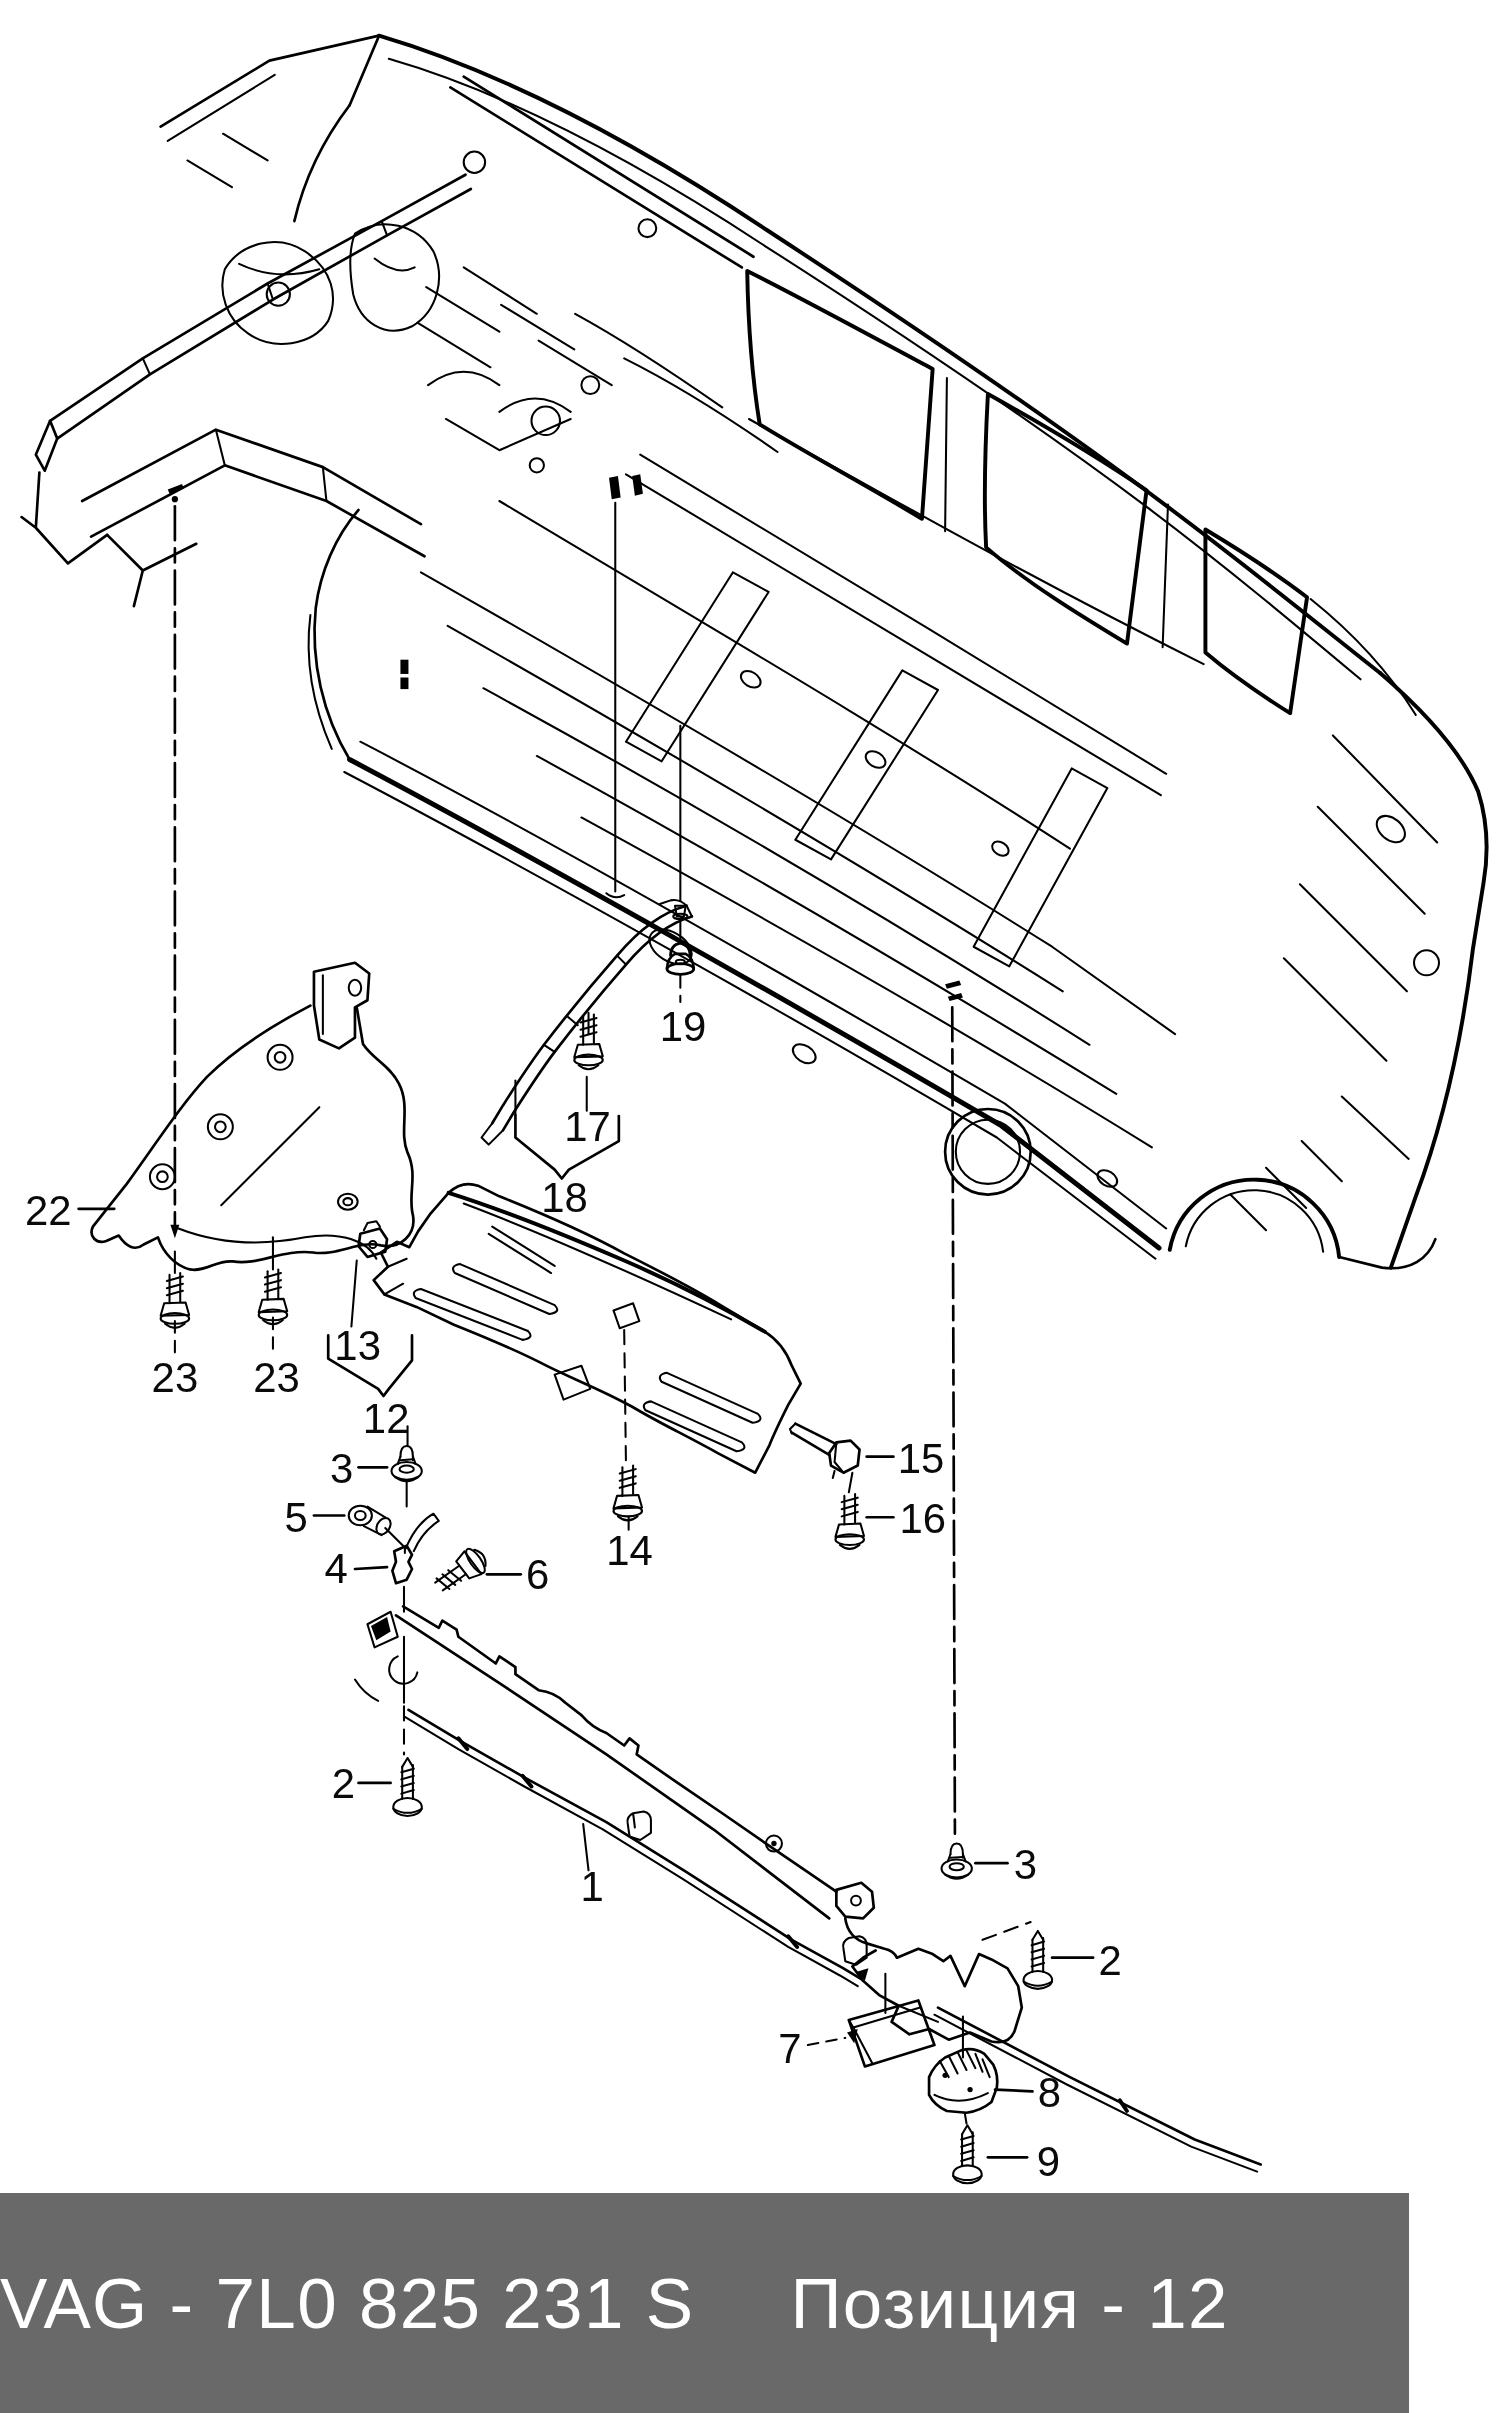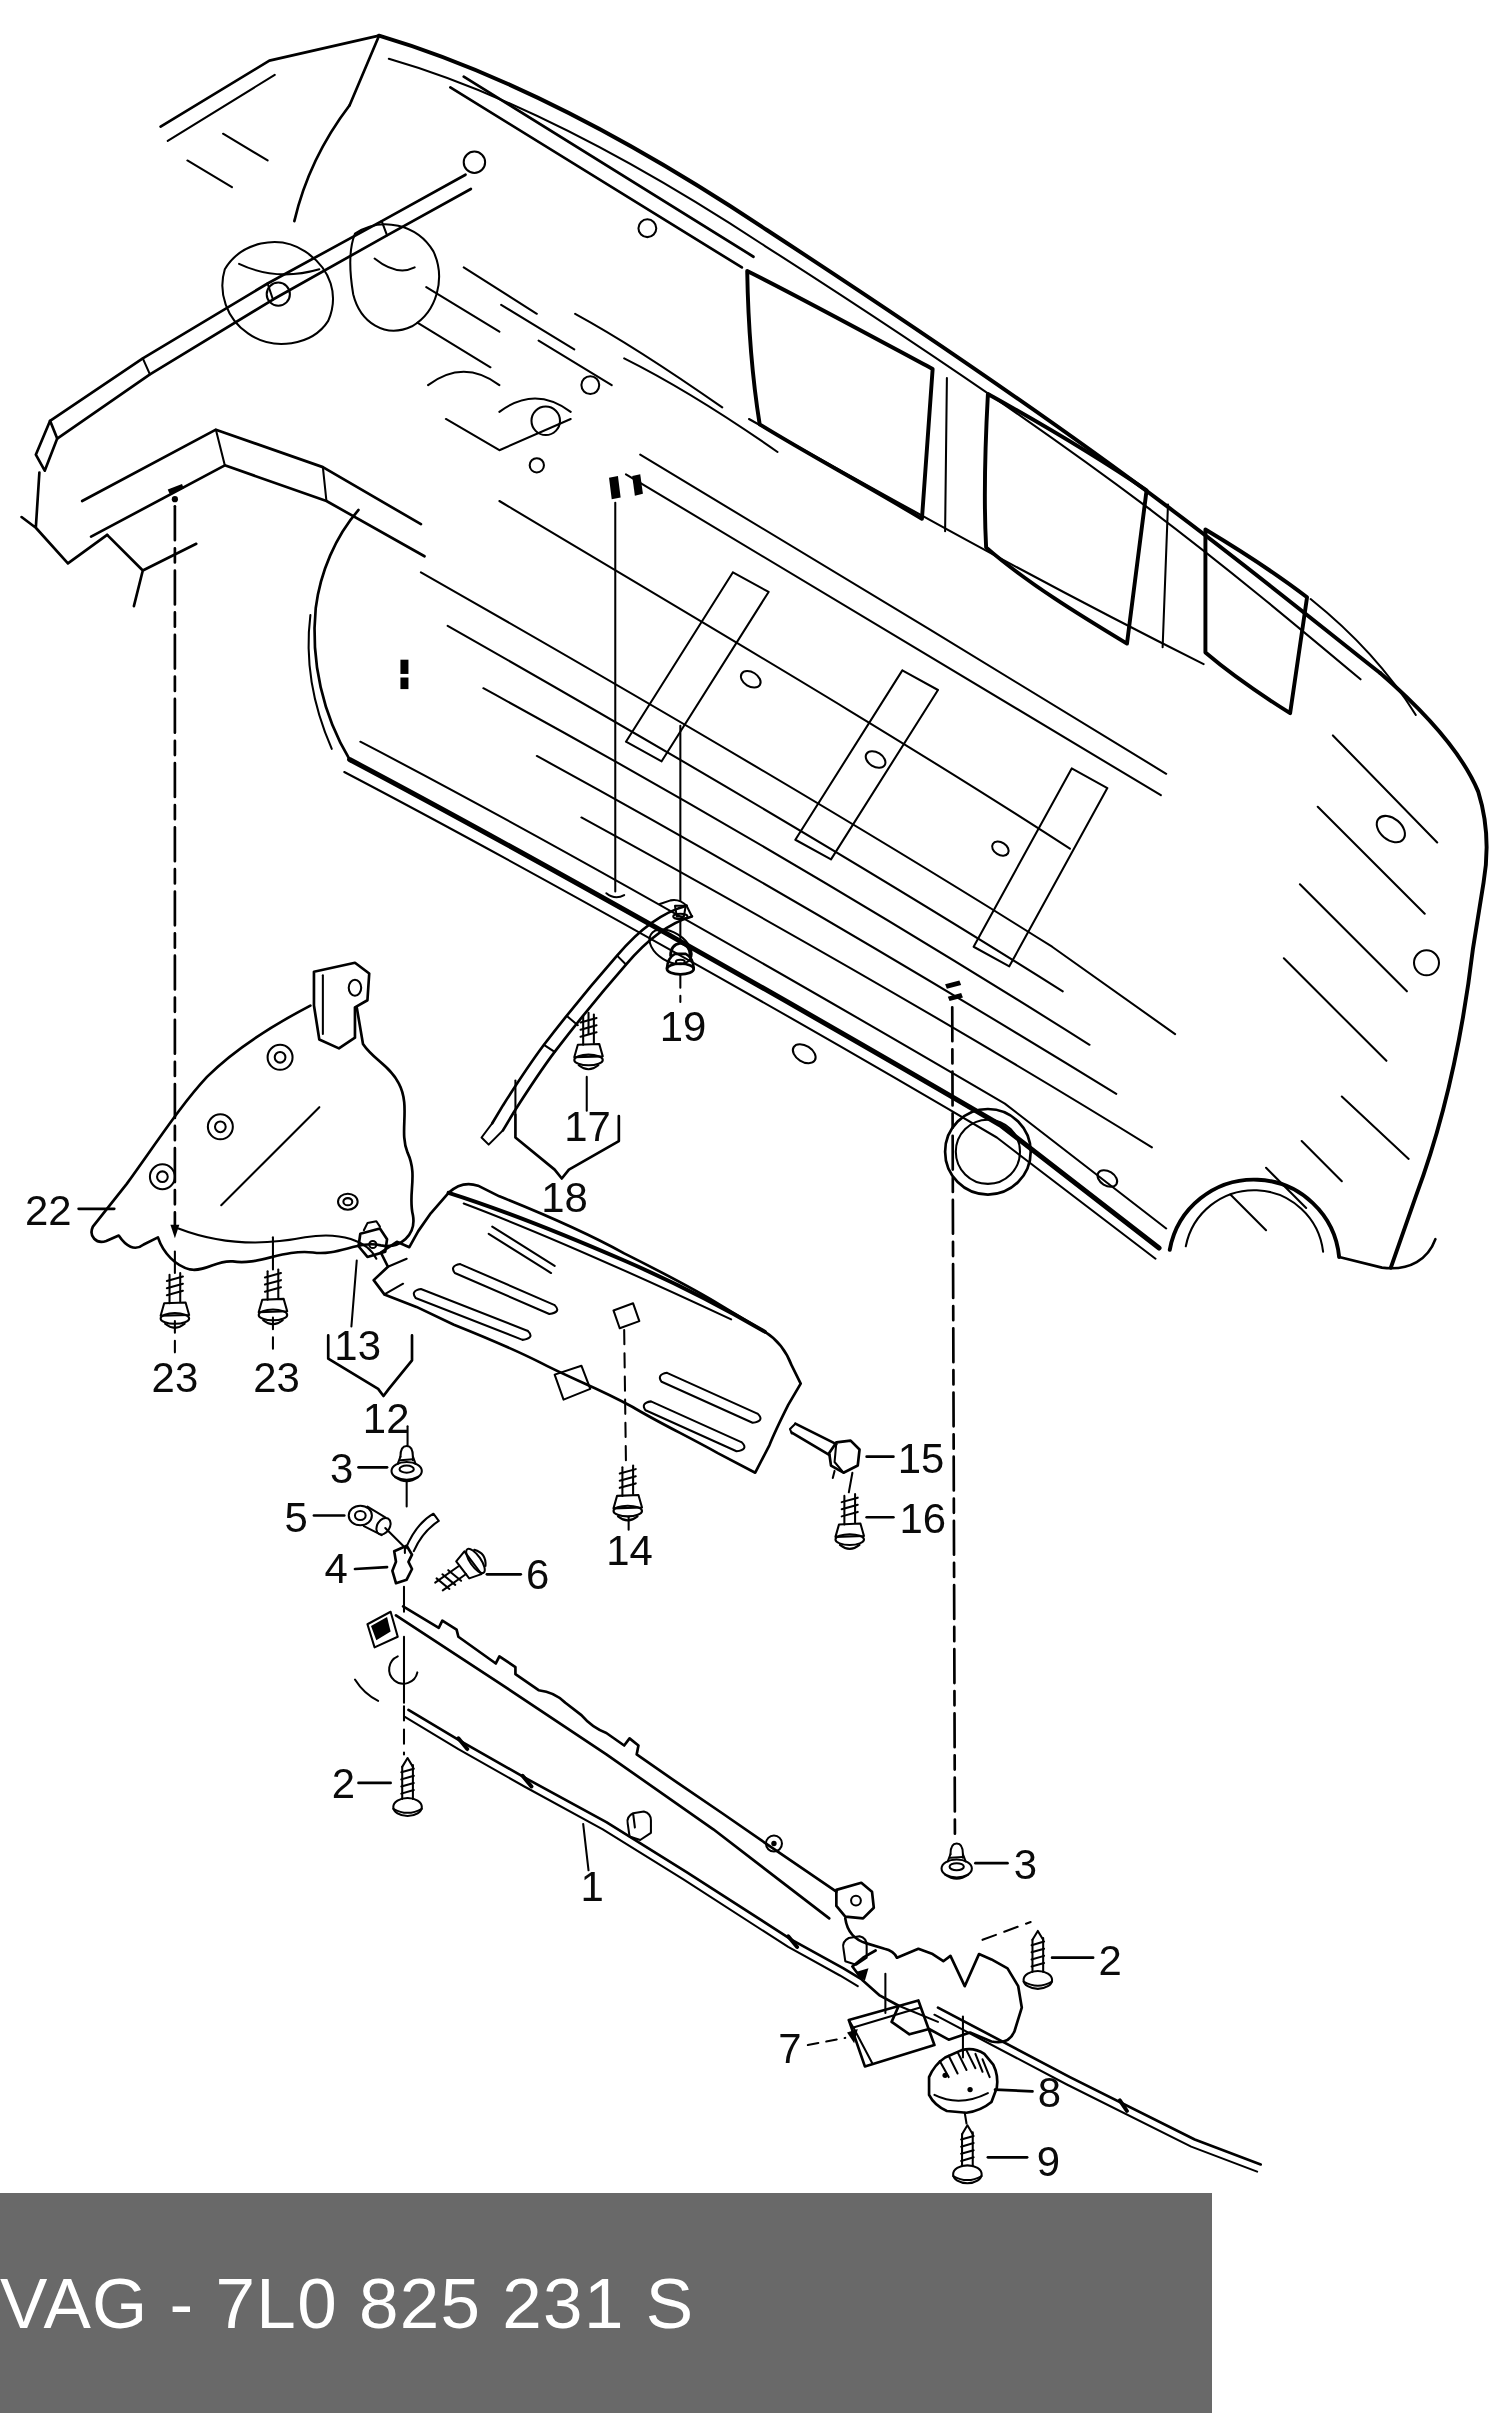--- a/index.html
+++ b/index.html
@@ -7,21 +7,21 @@
         font-family:"Liberation Sans",sans-serif;}
   svg.diagram{position:absolute;left:0;top:0;}
   svg .st, svg path, svg line, svg polyline, svg circle, svg ellipse, svg rect{
       stroke:#000;fill:none;stroke-width:3;stroke-linecap:round;stroke-linejoin:round;}
   svg .w2{stroke-width:2.3}
   svg .thick{stroke-width:4.4}
   svg .xthick{stroke-width:5.6}
   svg .fillb{fill:#000;stroke:none;}
   svg text{stroke:none;fill:#0a0a0a;font-family:"Liberation Sans",sans-serif;
            font-size:47px;text-anchor:middle;}
-  .footer{position:absolute;left:0;top:2193px;width:1212px;height:220px;
+  .footer{position:absolute;left:0;top:2193px;width:1409px;height:220px;
           display:flex;align-items:center;justify-content:flex-start;column-gap:96px;
           background:#696969;color:#ffffff;font-size:71px;letter-spacing:1.3px;white-space:nowrap;}
 </style>
 </head>
 <body>
 
 <div class="page">
 
 <svg class="diagram" width="1506" height="2193" viewBox="0 0 1689 2460">
 
@@ -356,16 +356,17 @@
     <text x="1150" y="2108">3</text>
     <text x="1245" y="2215">2</text>
     <text x="886" y="2314">7</text>
     <text x="1177" y="2364">8</text>
     <text x="1176" y="2441">9</text>
   </g>
 </svg>
 
   <div class="footer">
     <span>VAG - 7L0 825 231 S</span>
+    <span>Позиция - 12</span>
   </div>
 
 </div>
 
 
 </body></html>

